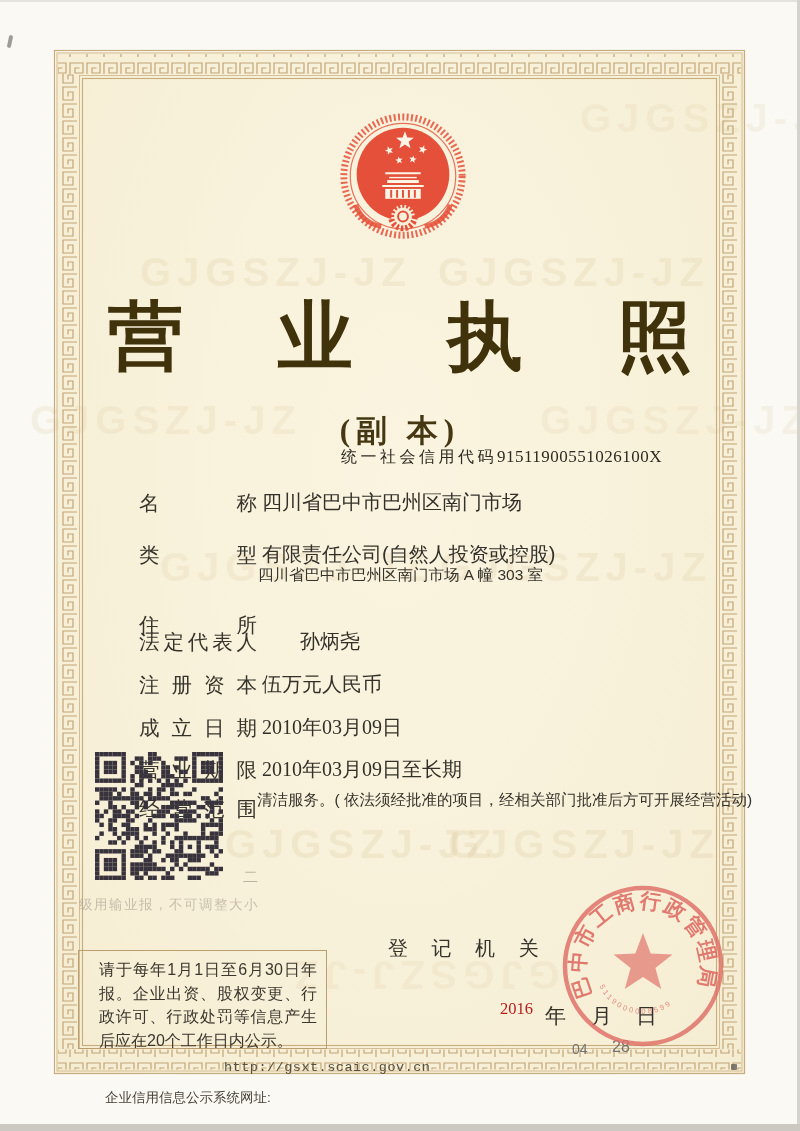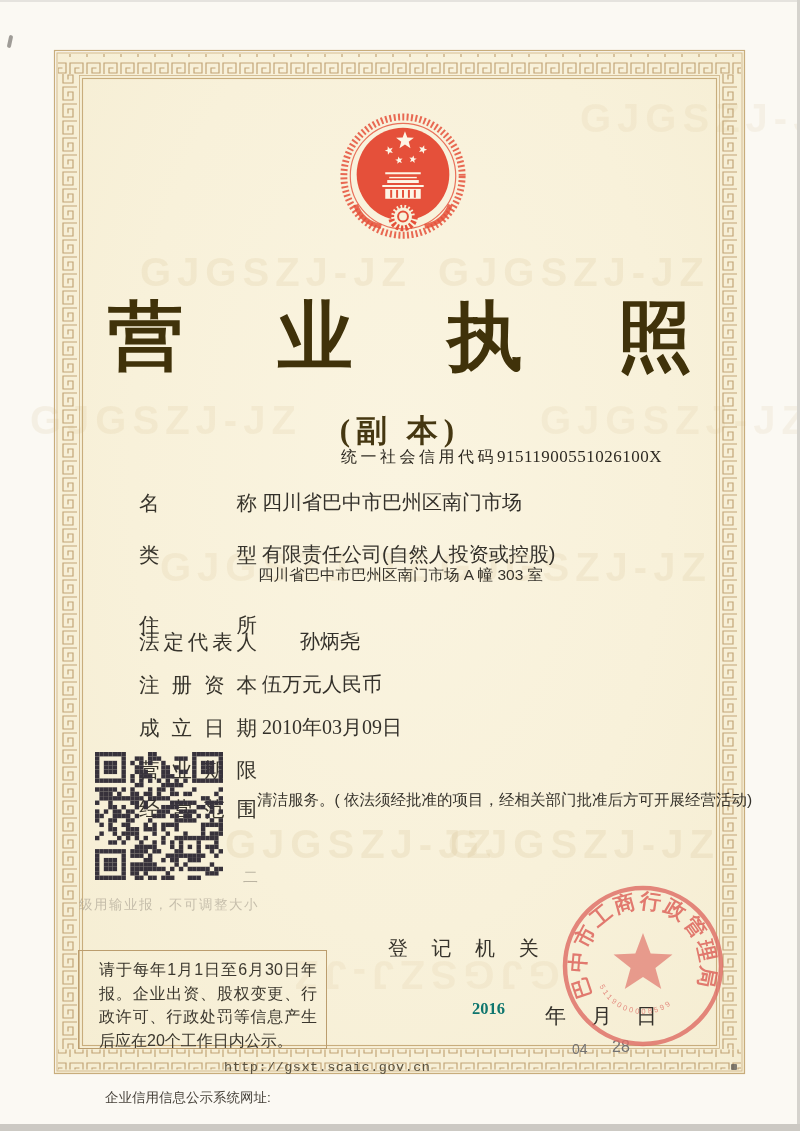--- a/index.html
+++ b/index.html
@@ -21,21 +21,21 @@
     font-size:20.5px;color:#37342c;text-align:justify;text-align-last:justify;}
   .fvalue{position:absolute;left:262px;font-size:20px;color:#33302a;}
   .small-val{font-size:15.5px;color:#35322b;}
   .serifnum{font-family:"Liberation Serif",serif;}
   .red-ad{left:215px;top:637px;font-size:28.5px;color:#e21a0e;white-space:nowrap;letter-spacing:0;}
   .qr-caption{left:79px;top:896px;font-size:13.5px;letter-spacing:1.5px;color:#a59d8e;opacity:.6;filter:blur(.4px);}
   .mark-two{left:243px;top:868px;font-size:15px;color:#8a8476;opacity:.55;}
   .notice-box{left:78px;top:950px;width:249px;height:99px;border:1.2px solid #bb9d6e;box-sizing:border-box;
     padding:7px 9px 0 20px;font-size:16px;line-height:23.5px;color:#3b372e;text-align:justify;}
   .registry-label{left:388px;top:935px;font-size:20px;letter-spacing:9px;color:#37342c;}
-  .d-year{left:472px;top:999px;font-size:16.5px;color:#0f766e;font-family:"Liberation Serif",serif;font-weight:bold;}
+  .d-year{left:500px;top:999px;font-size:16.5px;color:#b91c1c;font-family:"Liberation Serif",serif;}
   .d-unit{font-size:21px;color:#33302a;}
   .d-sup{font-family:Liberation Sans, sans-serif;color:#737373;margin-top:46px;}
   .url{left:224px;top:1060px;font-family:"Liberation Mono",monospace;font-size:13.5px;color:#57503f;letter-spacing:.5px;}
   .footer-left{left:65px;top:1089px;font-size:13.5px;color:#47423a;margin-left:40px;}
   .footer-right{left:507px;top:1086px;font-size:13.5px;color:#3d3a34;}
   .wm{position:absolute;font-weight:bold;font-size:40px;letter-spacing:6px;color:#c9ad76;opacity:.14;white-space:nowrap;}
   .edge-bottom{left:0;bottom:0;width:800px;height:7px;background:#ccc9c3;}
   .edge-right{right:0;top:0;width:3px;height:1131px;background:#d5d3cd;}
   .edge-top{left:0;top:0;width:800px;height:2px;background:#e5e3de;}
   .speck1{left:8px;top:35px;width:4px;height:13px;background:#77756f;opacity:.7;transform:rotate(12deg);border-radius:2px;}
@@ -130,20 +130,21 @@
   <span class="flabel" style="top:628px;">法定代表人</span>
   <span class="fvalue" style="top:628px;left:300px;">孙炳尧</span>
 
   <span class="flabel" style="top:671px;">注册资本</span>
   <span class="fvalue" style="top:671px;">伍万元人民币</span>
 
   <span class="flabel" style="top:714px;">成立日期</span>
   <span class="fvalue serifnum" style="top:714px;">2010年03月09日</span>
 
   <span class="flabel" style="top:756px;">营业期限</span>
+  <span class="fvalue serifnum" style="top:756px;">2010年03月09日至长期</span>
 
   <span class="fvalue small-val" style="top:790px;left:257px;">清洁服务。( 依法须经批准的项目，经相关部门批准后方可开展经营活动)</span>
   <span class="flabel" style="top:795px;">经营范围</span>
 
 
   <svg id="qr" class="abs" style="left:95px;top:752px;" width="128" height="128" viewBox="0 0 128 128">
       <rect x="0.00" y="0.00" width="4.41" height="4.41" fill="#37323b"></rect>
       <rect x="4.41" y="0.00" width="4.41" height="4.41" fill="#37323b"></rect>
       <rect x="8.83" y="0.00" width="4.41" height="4.41" fill="#37323b"></rect>
       <rect x="13.24" y="0.00" width="4.41" height="4.41" fill="#37323b"></rect>

